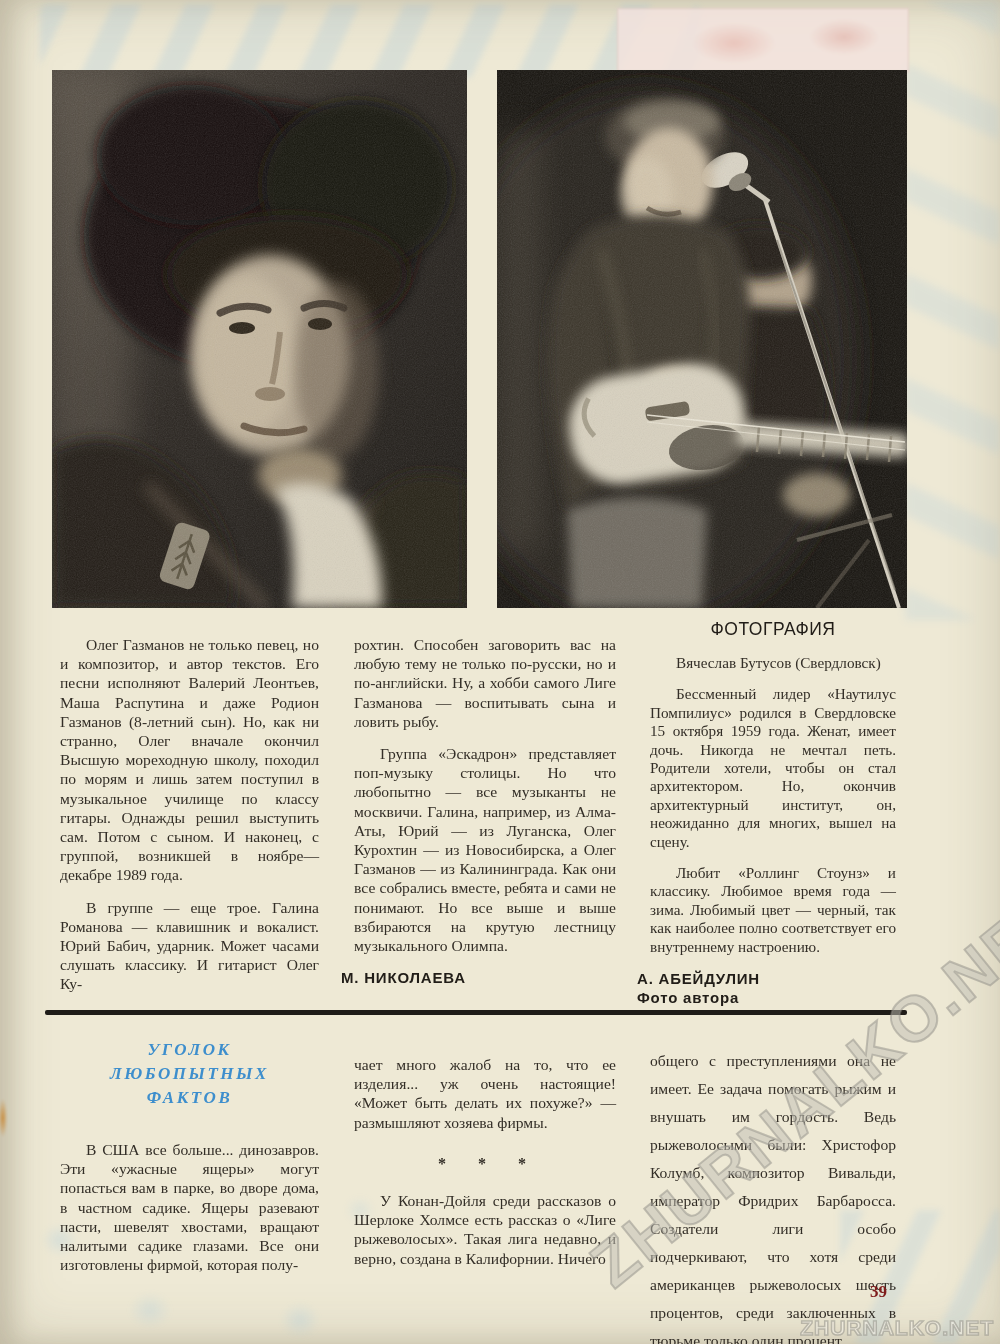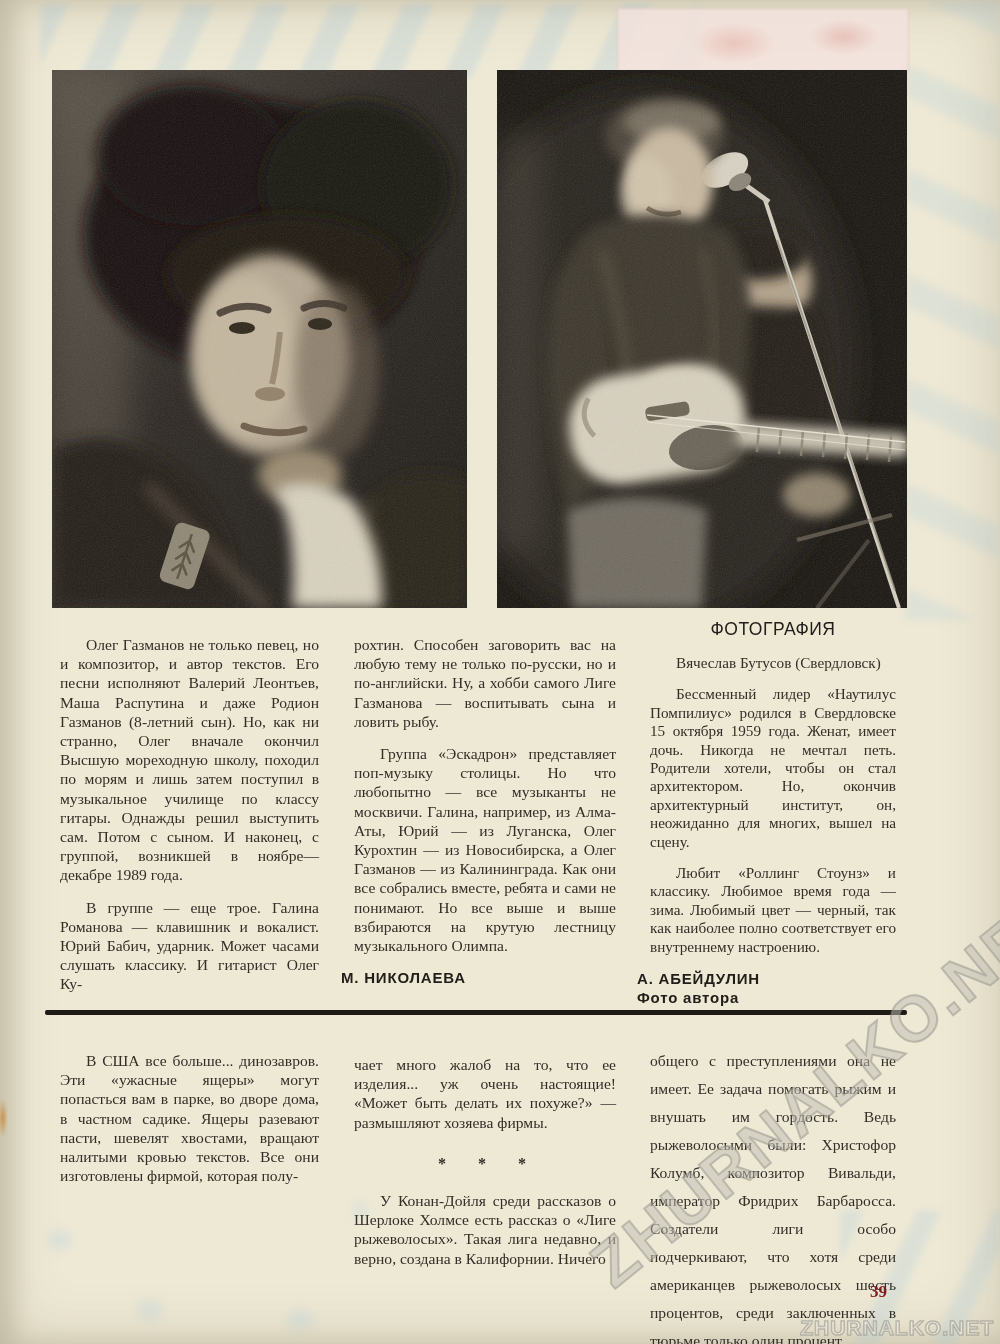--- a/index.html
+++ b/index.html
@@ -275,21 +275,26 @@
     <p class="para indent">Любит «Роллинг Стоунз» и классику. Любимое время года — зима. Любимый цвет — черный, так как наиболее полно соответствует его внутреннему настроению.</p>
     <div class="byline">
       <span>А. АБЕЙДУЛИН</span>
       <span class="sub">Фото автора</span>
     </div>
   </div>
 
   <div class="rule"></div>
 
   <div class="col fcol-1">
-    <p class="para indent">В США все больше... динозавров. Эти «ужасные ящеры» могут попасться вам в парке, во дворе дома, в частном садике. Ящеры разевают пасти, шевелят хвостами, вращают налитыми кровью текстов. Все они изготовлены фирмой, которая полу-</p>
+    <div class="facts-h">
+      <div>УГОЛОК</div>
+      <div>ЛЮБОПЫТНЫХ</div>
+      <div>ФАКТОВ</div>
+    </div>
+    <p class="para indent">В США все больше... динозавров. Эти «ужасные ящеры» могут попасться вам в парке, во дворе дома, в частном садике. Ящеры разевают пасти, шевелят хвостами, вращают налитыми садике глазами. Все они изготовлены фирмой, которая полу-</p>
   </div>
 
   <div class="col fcol-2">
     <p class="para">чает много жалоб на то, что ее изделия... уж очень настоящие! «Может быть делать их похуже?» — размышляют хозяева фирмы.</p>
     <div class="stars">*  *  *</div>
     <p class="para indent">У Конан-Дойля среди рассказов о Шерлоке Холмсе есть рассказ о «Лиге рыжеволосых». Такая лига недавно, и верно, создана в Калифорнии. Ничего</p>
   </div>
 
   <div class="col fcol-3">
     <p class="para">общего с преступлениями она не имеет. Ее задача помогать рыжим и внушать им гордость. Ведь рыжеволосыми были: Христофор Колумб, композитор Вивальди, император Фридрих Барбаросса. Создатели лиги особо подчеркивают, что хотя среди американцев рыжеволосых шесть процентов, среди заключенных в тюрьме только один процент.</p>

